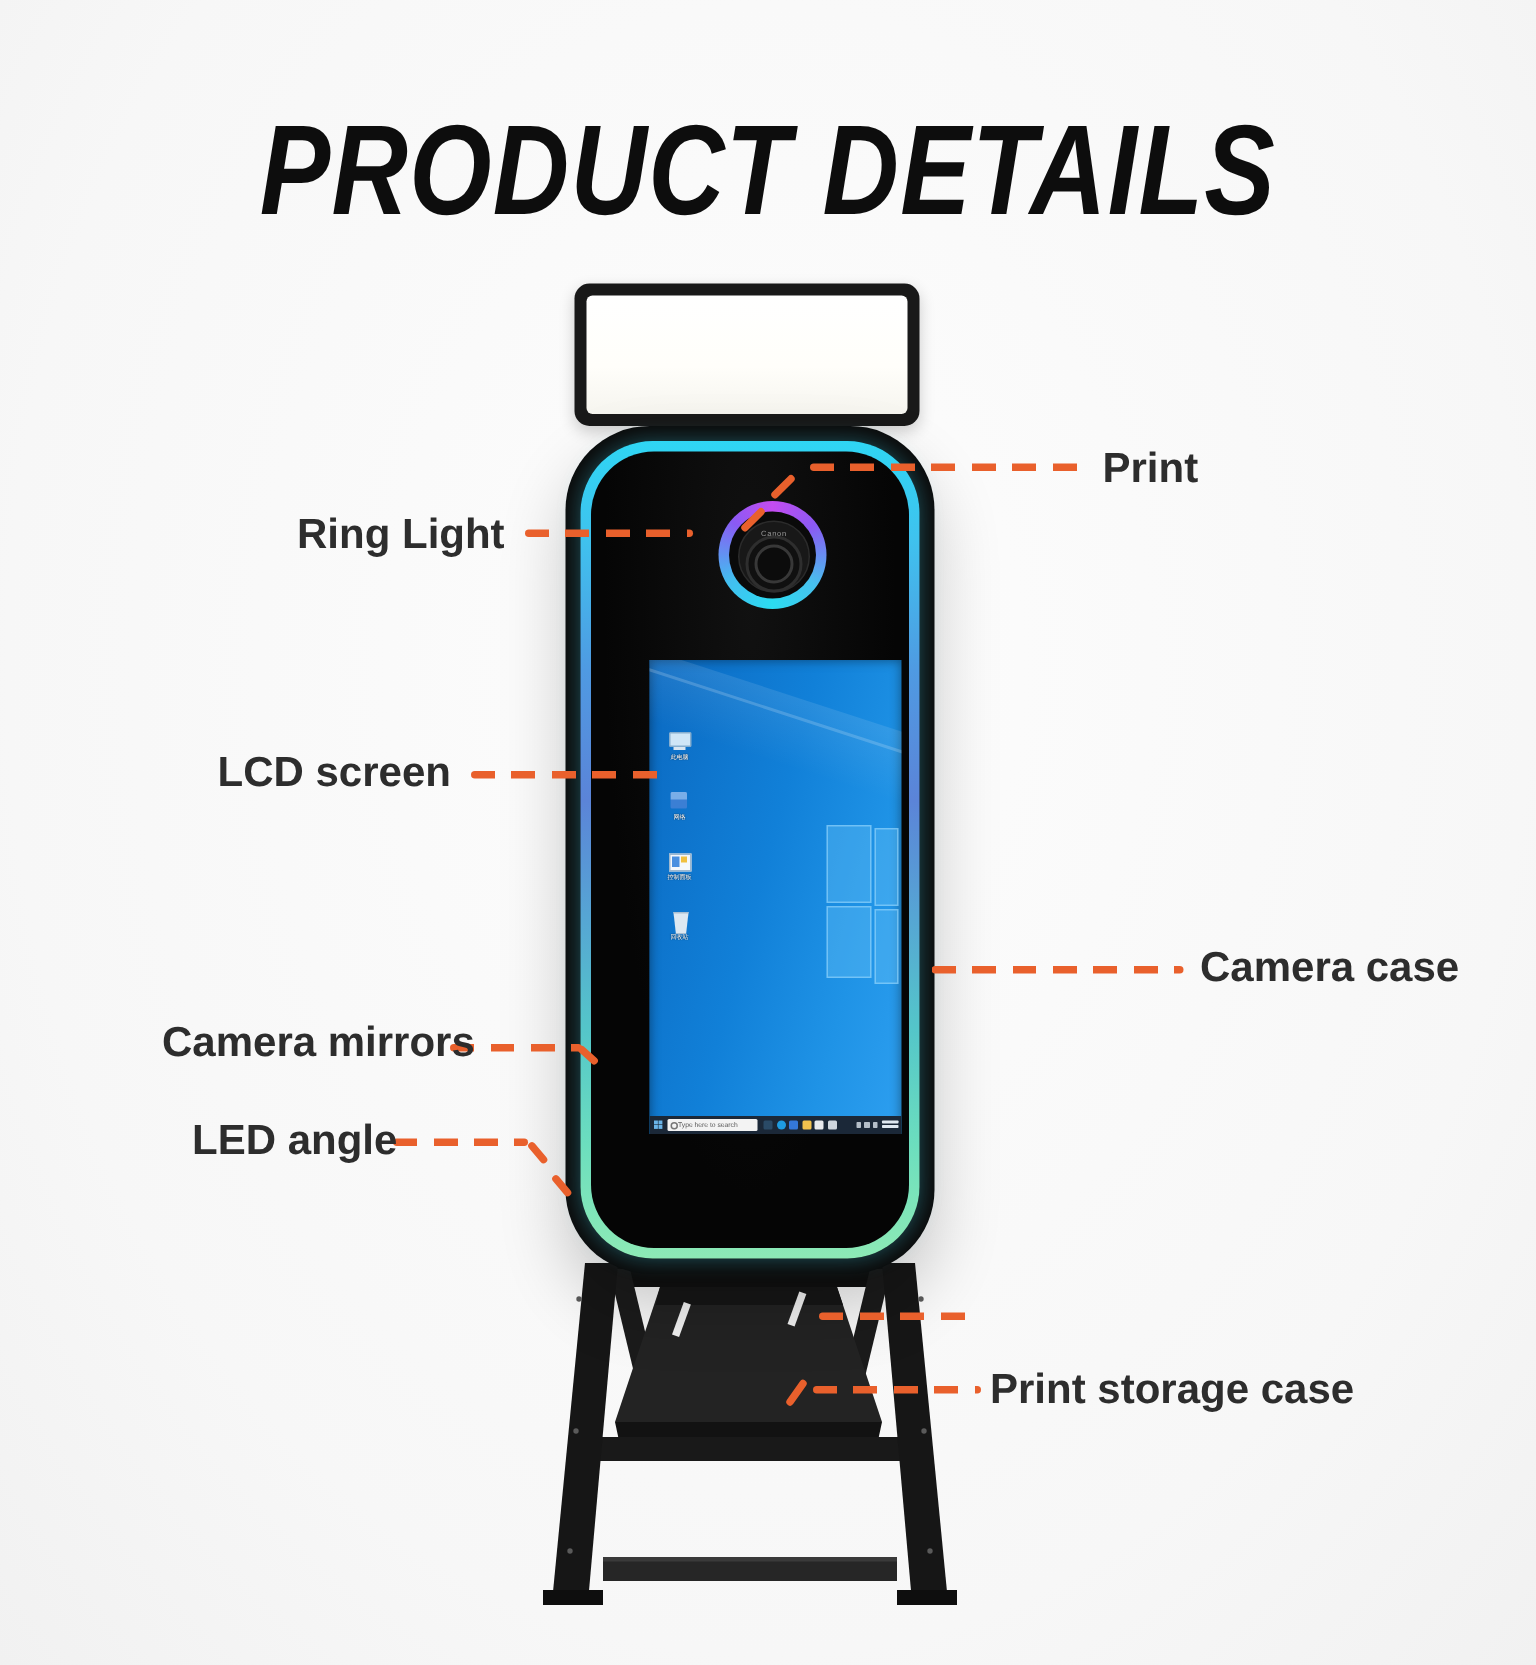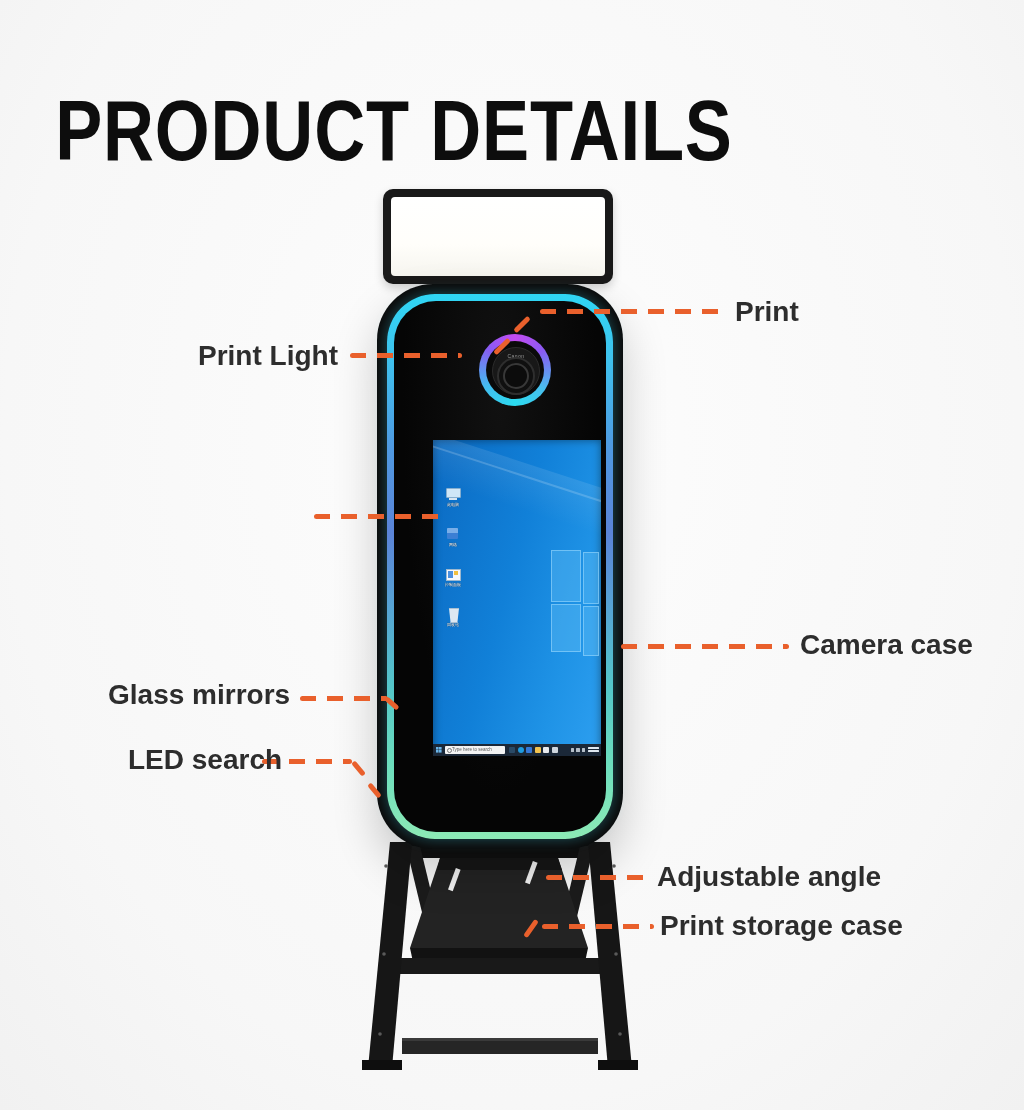--- a/index.html
+++ b/index.html
@@ -3,22 +3,22 @@
 <meta charset="utf-8">
 <style>
   html,body{margin:0;padding:0;}
   .canvas{
     position:relative;width:1024px;height:1110px;overflow:hidden;
     background:radial-gradient(ellipse at 50% 40%, #fdfdfd 0%, #f7f7f7 70%, #f1f1f1 100%);
     font-family:"Liberation Sans", sans-serif;
   }
   
   .page-title{
-    position:absolute;left:0;right:0;top:82px;
-    font-weight:800;color:#0d0d0d;white-space:nowrap;
+    position:absolute;left:0;right:0;top:66px;text-align:center;
+    font-weight:800;color:#0d0d0d;white-space:nowrap;font-style:italic;
   }
   .page-title span{
     display:inline-block;font-size:82px;letter-spacing:1px;
     transform:scale(0.86,1.04);transform-origin:center top;
   }
   
   .lbl{position:absolute;font-size:28px;font-weight:700;color:#2d2d2d;white-space:nowrap;z-index:6;}
   .hdash{
     position:absolute;height:5px;border-radius:3px;z-index:6;
     background:repeating-linear-gradient(90deg,#e9602c 0 16px,transparent 16px 27px);
@@ -238,20 +238,20 @@
 
   <div class="hdash" style="left:262px;top:759px;width:90px"></div>
   <div class="dseg" style="left:350px;top:766px;width:17px;transform:rotate(50deg)"></div>
   <div class="dseg" style="left:366px;top:788px;width:17px;transform:rotate(50deg)"></div>
 
   <div class="hdash" style="left:546px;top:875px;width:106px"></div>
   <div class="hdash" style="left:542px;top:924px;width:112px"></div>
   <div class="dseg" style="left:521px;top:926px;width:20px;transform:rotate(-55deg)"></div>
 
   <div class="lbl" style="left:735px;top:296px">Print</div>
-  <div class="lbl" style="left:198px;top:340px">Print Light</div>
+  <div class="lbl" style="left:198px;top:340px">Ring Light</div>
+  <div class="lbl" style="left:145px;top:499px">LCD screen</div>
   <div class="lbl" style="left:800px;top:629px">Camera case</div>
-  <div class="lbl" style="left:108px;top:679px">Glass mirrors</div>
-  <div class="lbl" style="left:128px;top:744px">LED search</div>
-  <div class="lbl" style="left:657px;top:861px">Adjustable angle</div>
+  <div class="lbl" style="left:108px;top:679px">Camera mirrors</div>
+  <div class="lbl" style="left:128px;top:744px">LED angle</div>
   <div class="lbl" style="left:660px;top:910px">Print storage case</div>
 
 </div>
 
 </body></html>

